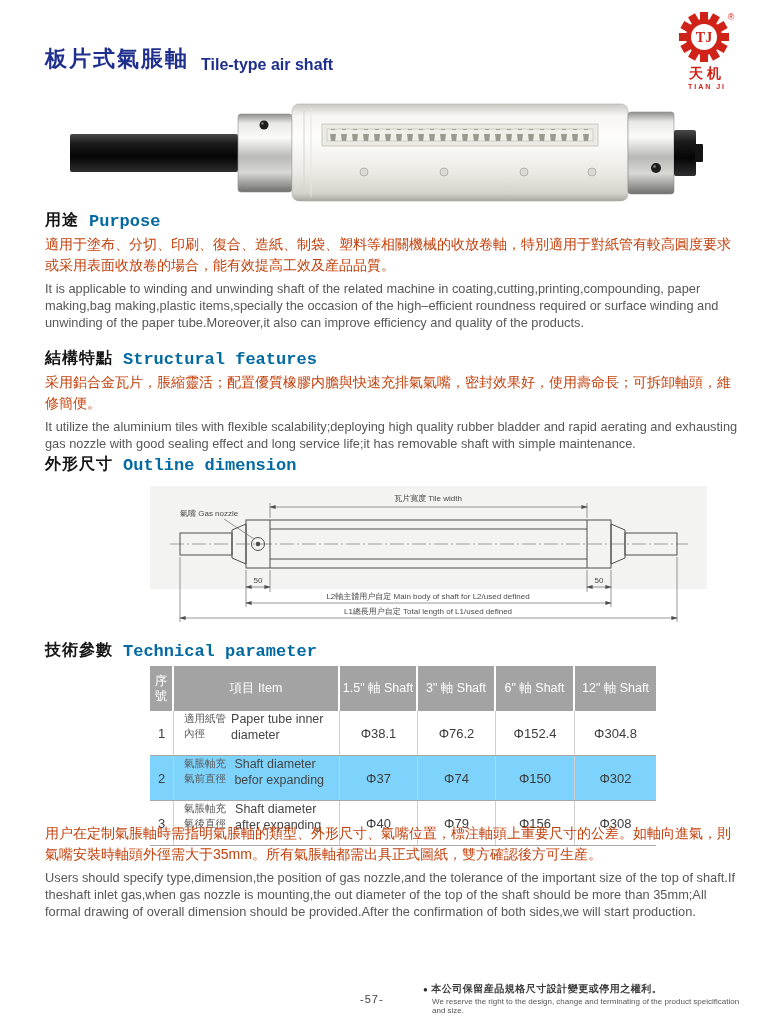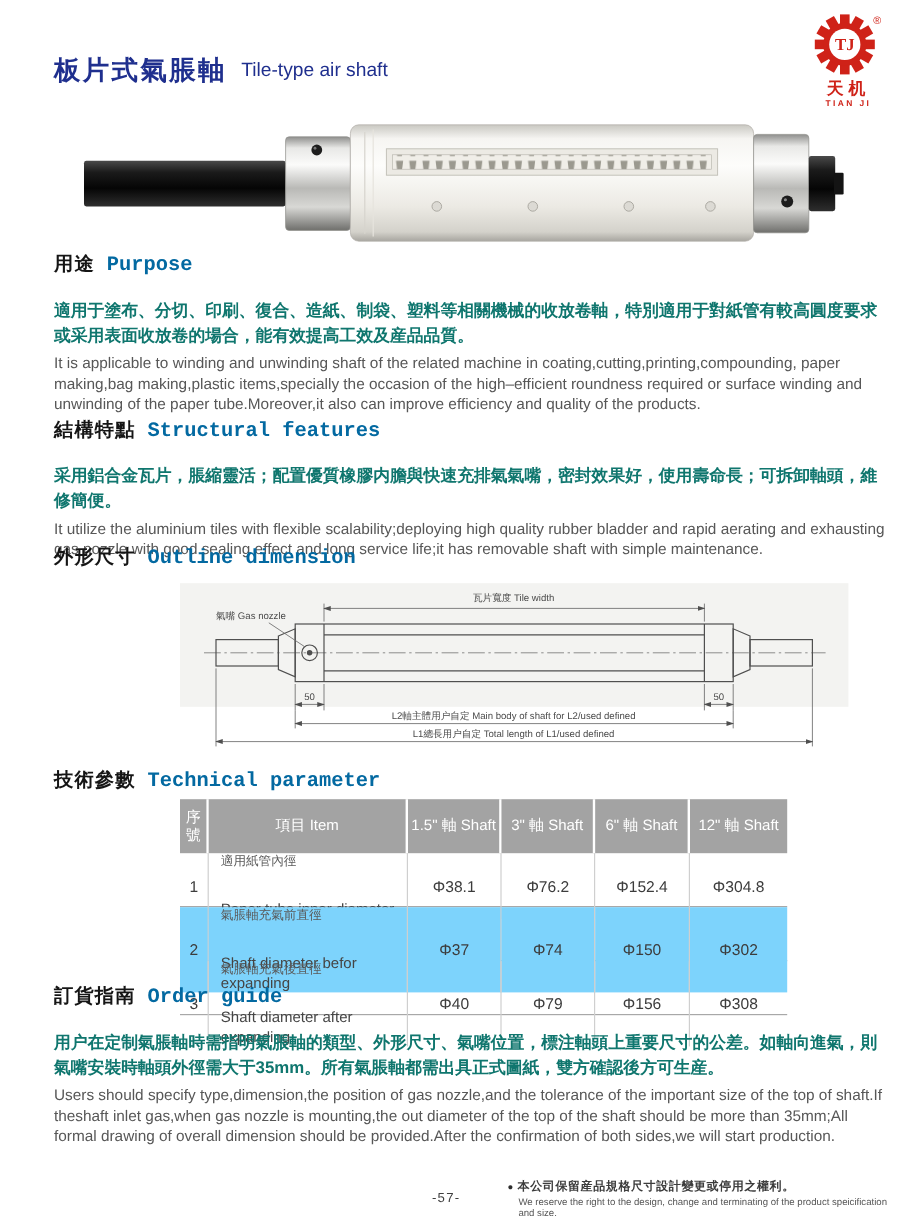--- a/index.html
+++ b/index.html
@@ -1,56 +1,56 @@
 <!DOCTYPE html>
 <html><head>
 <meta charset="utf-8">
 <style>
   * { margin:0; padding:0; box-sizing:border-box; }
   html,body { background:#ffffff; }
   body { font-family:"Liberation Sans","DejaVu Sans",sans-serif; }
   .page { position:relative; width:765px; height:1024px; background:#fff; overflow:hidden; }
 
   
-  .title-row { position:absolute; left:45px; top:44px; display:flex; align-items:center; gap:12px; }
+  .title-row { position:absolute; left:45px; top:44px; display:flex; align-items:flex-end; gap:12px; }
   .title-zh { font-size:22px; font-weight:bold; color:#1f2f8e; letter-spacing:2px; }
-  .title-en { font-size:16px; font-weight:normal; color:#1f2f8e; }
+  .title-en { font-size:16px; font-weight:bold; color:#1f2f8e; }
   .logo { position:absolute; left:664px; top:10px; width:86px; text-align:center; }
   .logo svg { display:block; margin:0 auto; }
   .logo-zh { font-size:14px; color:#cf2218; font-weight:bold; letter-spacing:4px; margin-top:1px; }
   .logo-en { font-size:7px; color:#cf2218; font-weight:bold; letter-spacing:2px; }
 
   
   .photo-wrap { position:absolute; left:64px; top:96px; }
 
   
   .section { position:absolute; left:45px; width:696px; }
   .sec-head { display:flex; align-items:flex-end; gap:10px;font-family:Liberation Mono, monospace; }
   .sec-head .zh { font-size:16px; font-weight:bold; color:#151515; letter-spacing:1px; }
   .sec-head .en { font-size:17px; font-weight:bold; color:#0369a1; }
-  .body-zh { margin-top:17px; font-size:14px; line-height:1.5; color:#0f766e;font-weight:bold; }
+  .body-zh { margin-top:3px; font-size:14px; line-height:1.5; color:#c2410c; }
   .body-en { margin-top:5px; font-size:12.8px; line-height:1.32; color:#575757; }
 
   
   .panel { position:absolute; left:150px; top:486px; width:557px; height:103px; background:#f3f3f1; }
   .panel svg { display:block; }
   .dwg-text { font-size:8px; fill:#4a4a4a; font-family:"Liberation Sans","DejaVu Sans",sans-serif; }
   .dwg-line { stroke:#4f4f4f; stroke-width:1; fill:none; }
   .dwg-thin { stroke:#6a6a6a; stroke-width:0.7; fill:none; }
 
   
   .ttable { position:absolute; left:150px; top:666px; width:506px; font-family:inherit; }
   .trow, .thead { display:grid; grid-template-columns:24px 166px 78px 78px 79px 81px; }
   .thead { height:45px; }
   .thead > div { background:#a3a3a3; color:#ffffff; font-size:12.5px; display:flex; align-items:center; justify-content:center; text-align:center; border-right:2px solid #ffffff; line-height:1.15; padding:2px; }
   .thead > div:last-child { border-right:none; }
   .trow { height:45px; border-bottom:1px solid #a8a8a8; }
   .trow > div { display:flex; align-items:center; justify-content:center; border-right:1px solid #cfcfcf; font-size:13px; color:#3c3c3c; }
   .trow > div:last-child { border-right:none; }
-  .trow .titem { flex-direction:column; align-items:flex-start; justify-content:center; padding-left:10px;gap:24px; }
+  .trow .titem { flex-direction:row; align-items:flex-start; justify-content:flex-end; padding-left:10px; }
   .trow .item-zh { font-size:10.5px; color:#5a5a5a; line-height:1.4; }
   .trow .item-en { font-size:12.5px; color:#454545; line-height:1.3; }
   .trow.alt > div { background:#7dd3fc; }
 
   
   .footer-page { position:absolute; left:360px; top:993px; font-size:11px; color:#3f3f3f; letter-spacing:1px; }
   .footer-note { position:absolute; left:423px; top:982px; width:330px; }
   .fn-zh { font-size:10px; color:#3c3c3c; font-weight:bold; letter-spacing:0.5px; display:flex; align-items:center; gap:3px; }
   .fn-bullet { font-size:8px; color:#2d2d2d; }
   .fn-en { font-size:8px; color:#555; margin-top:1px; margin-left:9px; }
@@ -267,24 +267,20 @@
           </div>
           <div class="tval">Φ40</div>
           <div class="tval">Φ79</div>
           <div class="tval">Φ156</div>
           <div class="tval">Φ308</div>
         </div>
       </div>
   </div>
 
   <div class="section" style="top:820px;">
-    <div class="sec-head">
-      <span class="zh">訂貨指南</span>
-      <span class="en">Order guide</span>
-    </div>
     <div class="body-zh">用户在定制氣脹軸時需指明氣脹軸的類型、外形尺寸、氣嘴位置，標注軸頭上重要尺寸的公差。如軸向進氣，則氣嘴安裝時軸頭外徑需大于35mm。所有氣脹軸都需出具正式圖紙，雙方確認後方可生産。</div>
     <div class="body-en">Users should specify type,dimension,the position of gas nozzle,and the tolerance of the important size of the top of shaft.If theshaft inlet gas,when gas nozzle is mounting,the out diameter of the top of the shaft should be more than 35mm;All formal drawing of overall dimension should be provided.After the confirmation of both sides,we will start production.</div>
   </div>
 
   <div class="footer-page">-57-</div>
   <div class="footer-note">
     <div class="fn-zh">
       <span class="fn-bullet">●</span>
       <span>本公司保留産品規格尺寸設計變更或停用之權利。</span>
     </div>

